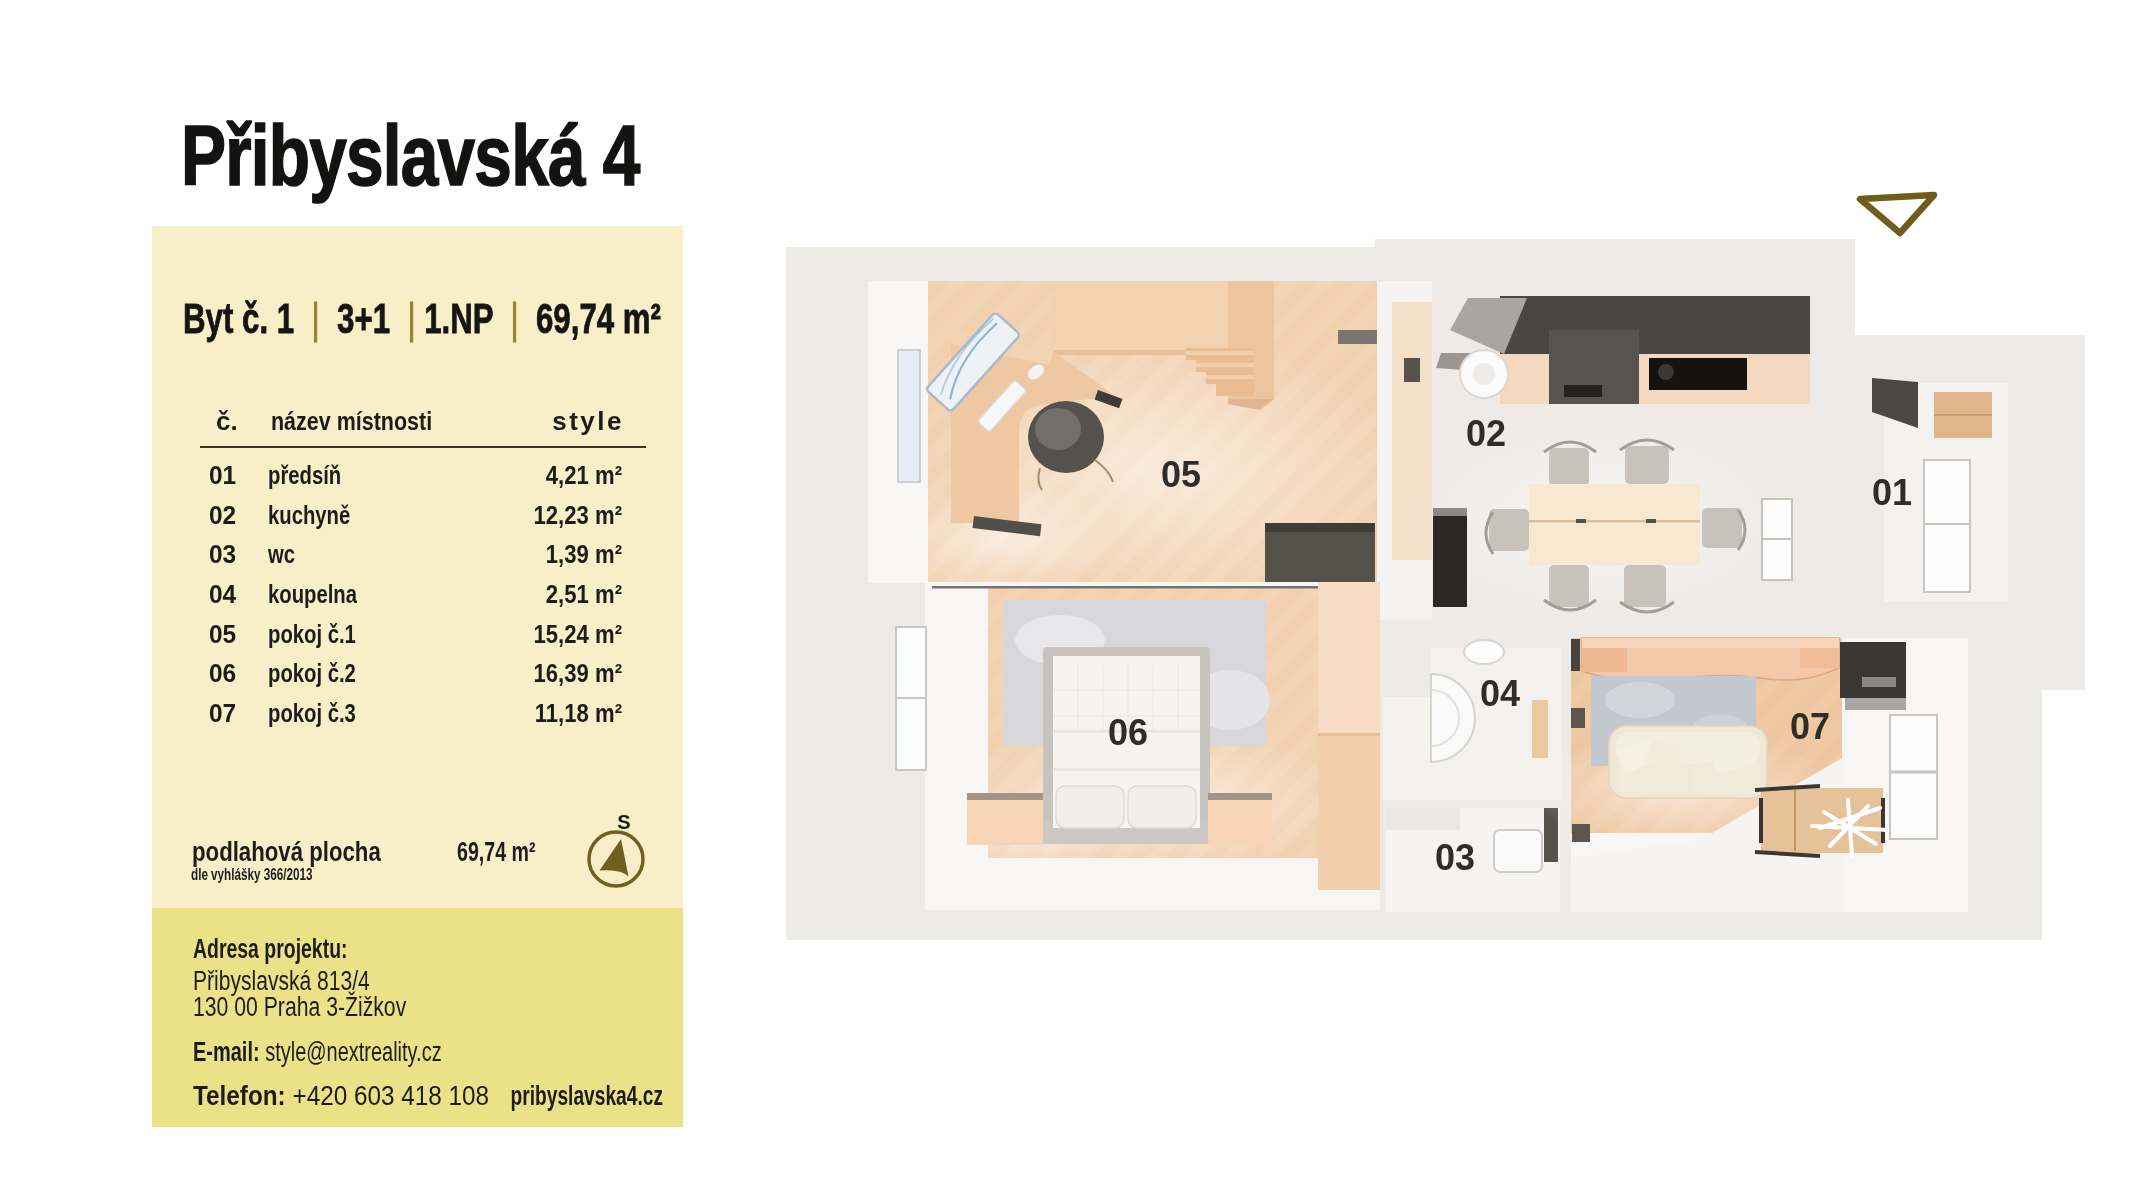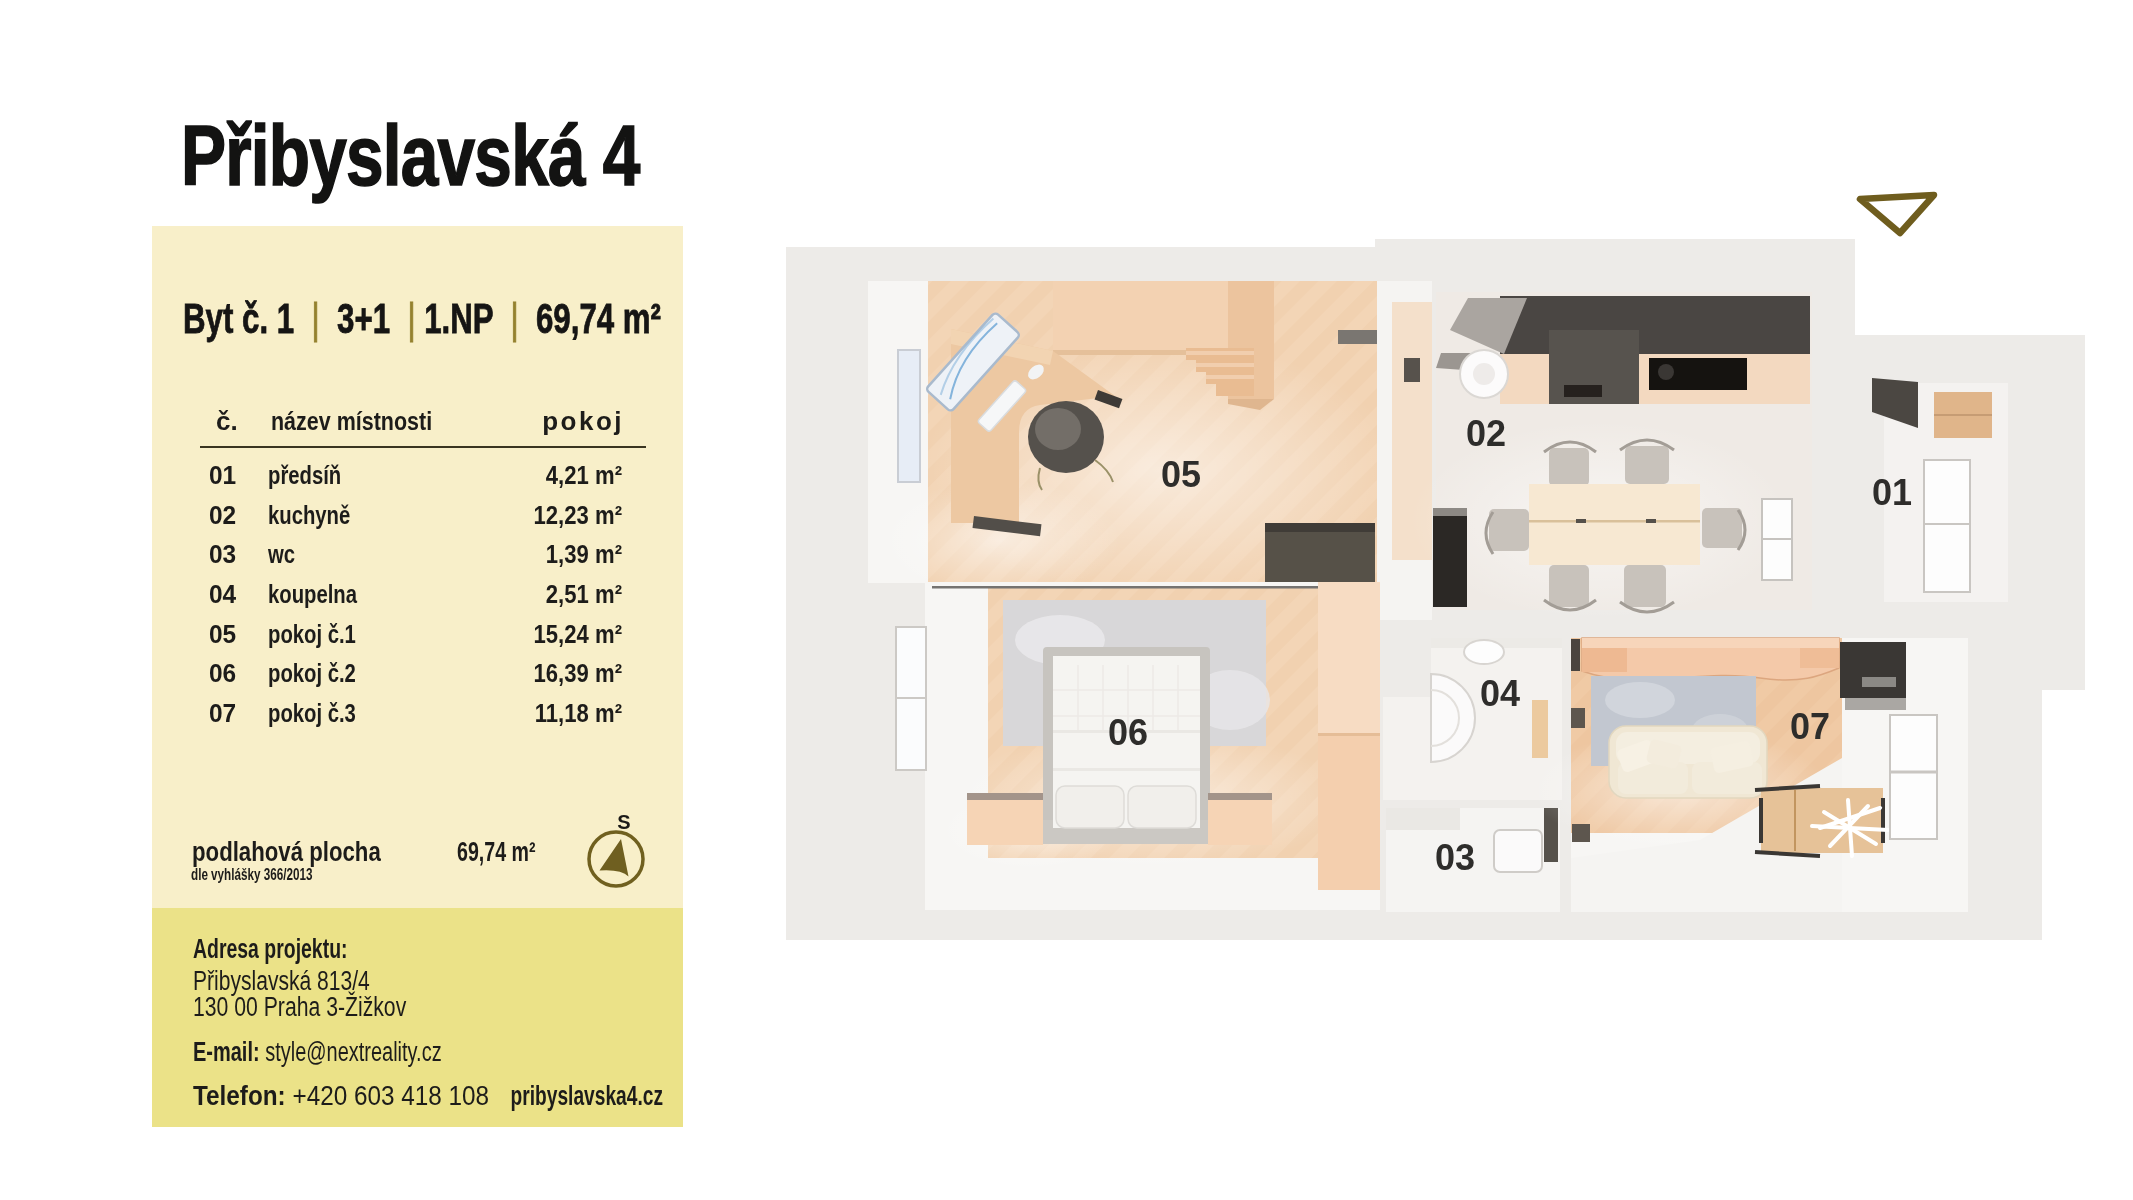--- a/index.html
+++ b/index.html
@@ -239,21 +239,21 @@
 </svg>
 
 <div class="panel-light"></div>
 <div class="panel-dark"></div>
 
 <div class="txt" id="title">Přibyslavská 4</div>
 <div class="txt" id="bytline">Byt č. 1 <span class="bar">&nbsp;|&nbsp;</span> 3+1 <span class="bar">&nbsp;|&nbsp;</span>1.NP <span class="bar">&nbsp;|&nbsp;</span> 69,74 m²</div>
 
 <div class="txt th" style="left:216px;top:406px;">č.</div>
 <div class="txt th sx" style="left:271px;top:406px;transform:scaleX(0.826);">název místnosti</div>
-<div class="txt th" style="left:400px;top:406px;width:224px;text-align:right;letter-spacing:2.5px;">pokoj</div>
+<div class="txt th" style="left:400px;top:406px;width:224px;text-align:right;letter-spacing:2.5px;">style</div>
 <div class="txt" style="left:200px;top:446px;width:446px;height:2px;background:#3a3520;"></div>
 
 <div class="txt tr1" style="left:209px;top:460px;transform:scaleX(0.94);transform-origin:0 0;">01</div>
 <div class="txt tr1 sx" style="left:268px;top:460px;">předsíň</div>
 <div class="txt tr1 sxr" style="left:400px;top:460px;width:222px;text-align:right;">4,21 m²</div>
 <div class="txt tr1" style="left:209px;top:500px;transform:scaleX(0.94);transform-origin:0 0;">02</div>
 <div class="txt tr1 sx" style="left:268px;top:500px;">kuchyně</div>
 <div class="txt tr1 sxr" style="left:400px;top:500px;width:222px;text-align:right;">12,23 m²</div>
 <div class="txt tr1" style="left:209px;top:539px;transform:scaleX(0.94);transform-origin:0 0;">03</div>
 <div class="txt tr1 sx" style="left:268px;top:539px;">wc</div>

